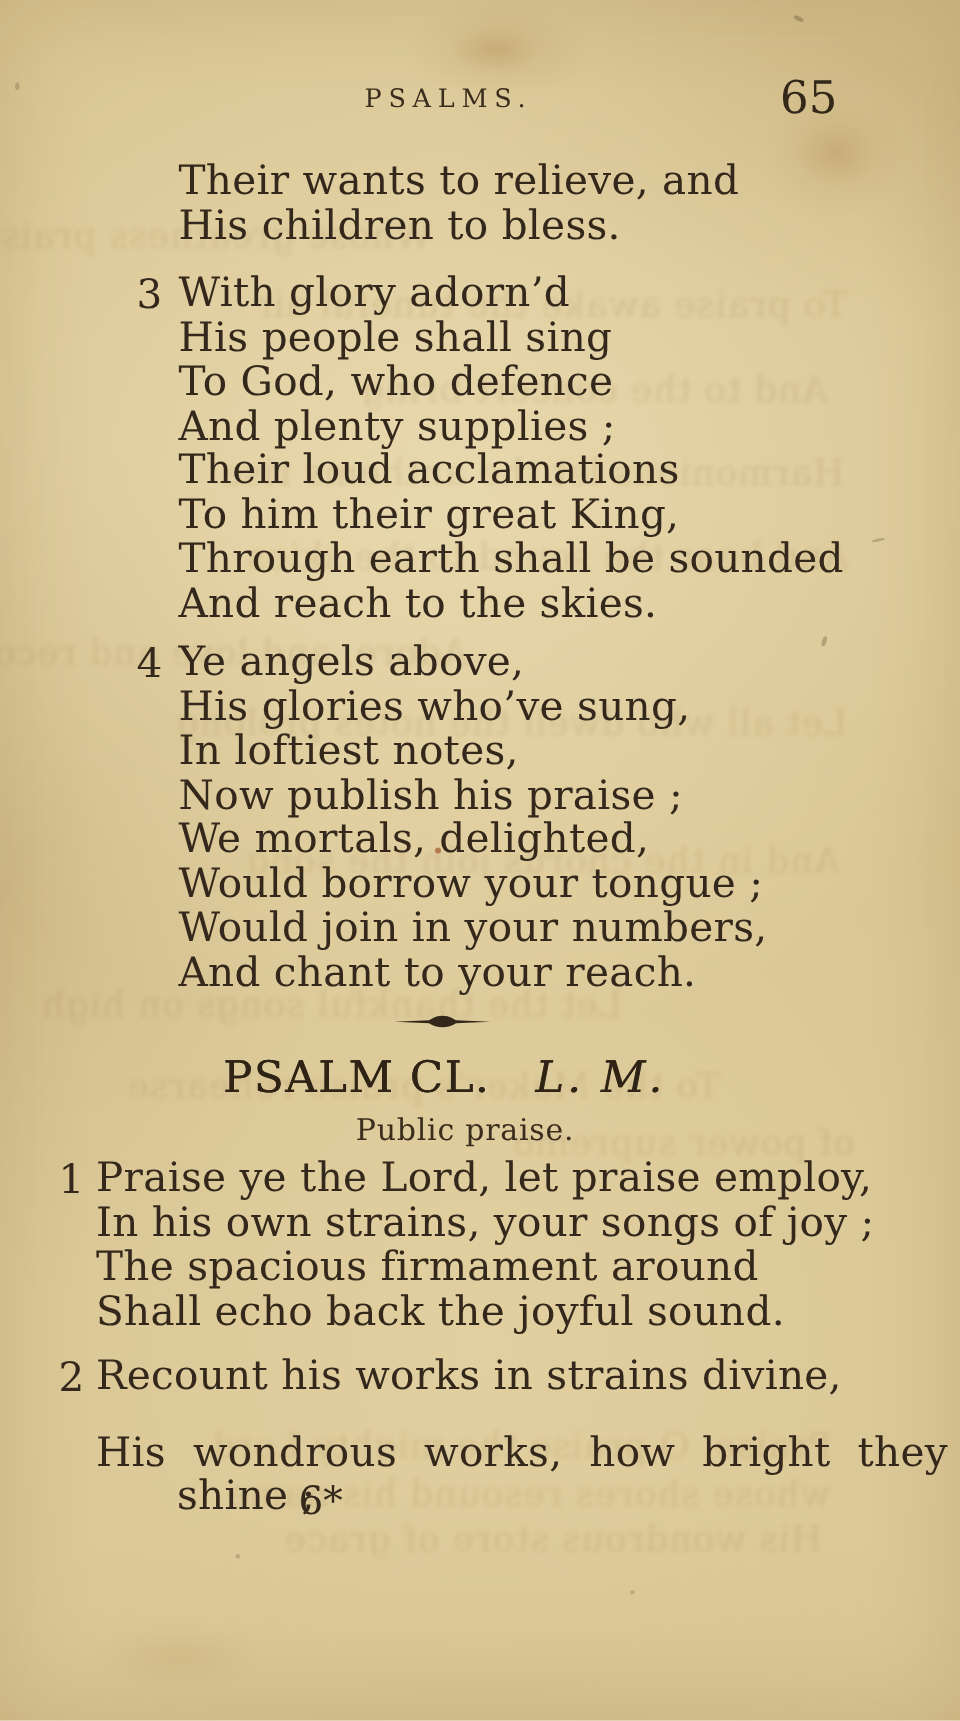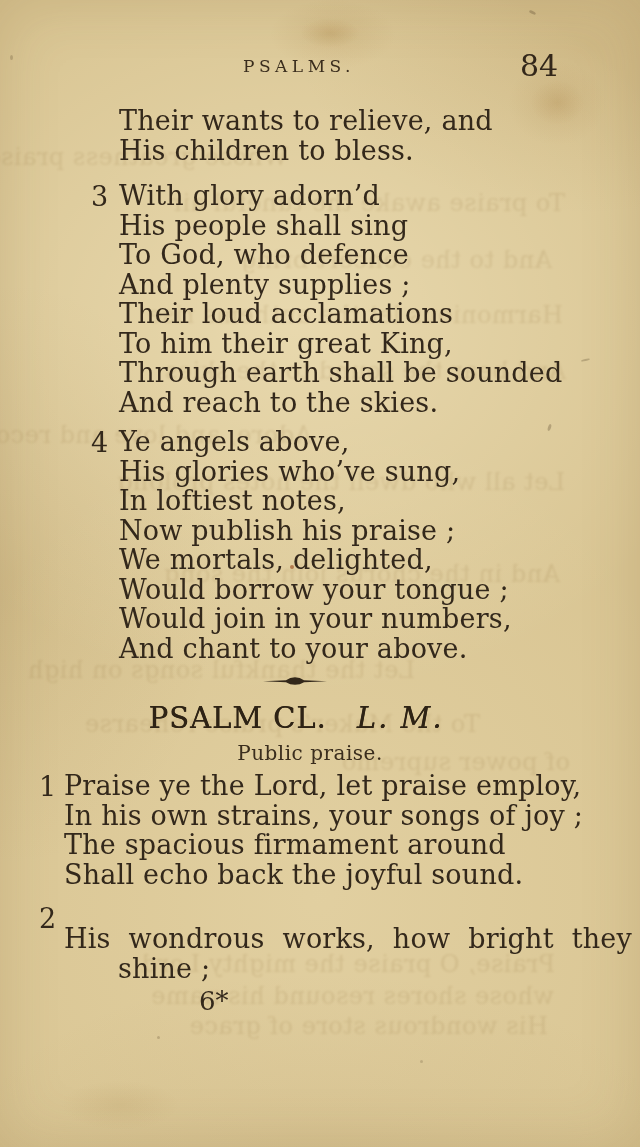--- a/index.html
+++ b/index.html
@@ -75,21 +75,21 @@
   <div class="bleed abs" style="top:468px;left:330px;width:235px;">Let all who dwell the notes prolong</div>
   <div class="bleed abs" style="top:560px;left:330px;width:230px;">And in the chorus join the song</div>
   <div class="bleed abs" style="top:656px;left:85px;width:330px;">Let the thankful songs on high</div>
   <div class="bleed abs" style="top:710px;left:150px;width:330px;">To the Maker’s praise rehearse</div>
   <div class="bleed abs" style="top:748px;left:360px;width:210px;">of power supremo</div>
   <div class="bleed abs" style="top:950px;left:285px;width:270px;">Praise, O praise the mighty Lord</div>
   <div class="bleed abs" style="top:982px;left:292px;width:262px;">whose shores resound his name</div>
   <div class="bleed abs" style="top:1012px;left:298px;width:250px;">His wondrous store of grace</div>
 
   <div class="running-title abs">PSALMS.</div>
-  <div class="page-number abs">84</div>
+  <div class="page-number abs">65</div>
 
   <div class="stanza sec-a" style="top:106px;">
     <span class="line">Their wants to relieve, and</span>
     <span class="line">His children to bless.</span>
   </div>
 
   <div class="stanza sec-a" style="top:181px;">
     <span class="vnum">3</span>
     <span class="line">With glory adorn’d</span>
     <span class="line">His people shall sing</span>
@@ -103,21 +103,21 @@
 
   <div class="stanza sec-a" style="top:427px;">
     <span class="vnum">4</span>
     <span class="line">Ye angels above,</span>
     <span class="line">His glories who’ve sung,</span>
     <span class="line">In loftiest notes,</span>
     <span class="line">Now publish his praise ;</span>
     <span class="line">We mortals, delighted,</span>
     <span class="line">Would borrow your tongue ;</span>
     <span class="line">Would join in your numbers,</span>
-    <span class="line">And chant to your above.</span>
+    <span class="line">And chant to your reach.</span>
   </div>
 
   <div class="divider abs">
     <svg width="64" height="12" viewBox="0 0 64 12">
       <path d="M0 6.2 L23 5.2 Q27 2.2 32 2.2 Q37 2.2 41 5.2 L64 6.2 L41 7.2 Q37 9.8 32 9.8 Q27 9.8 23 7.2 Z" fill="#32271a"></path>
     </svg>
   </div>
 
   <div class="psalm-heading abs">
     <span>PSALM CL.</span><span class="meter">L. M.</span>
@@ -127,20 +127,21 @@
   <div class="stanza sec-b" style="top:771px;">
     <span class="vnum">1</span>
     <span class="line">Praise ye the Lord, let praise employ,</span>
     <span class="line">In his own strains, your songs of joy ;</span>
     <span class="line">The spacious firmament around</span>
     <span class="line">Shall echo back the joyful sound.</span>
   </div>
 
   <div class="stanza sec-b" style="top:903px;">
     <span class="vnum">2</span>
+    <span class="line">Recount his works in strains divine,</span>
     <span class="line justify-wide">His wondrous works, how bright they</span>
     <span class="line indent">shine ;</span>
   </div>
 
   <div class="signature abs">6*</div>
 
   <div class="speck" style="top:11px;left:529px;width:7px;height:3px;transform:rotate(25deg);opacity:.5;"></div>
   <div class="speck" style="top:55px;left:10px;width:3px;height:5px;opacity:.4;"></div>
   <div class="speck" style="top:359px;left:581px;width:9px;height:2px;transform:rotate(-12deg);opacity:.45;"></div>
   <div class="speck" style="top:424px;left:548px;width:3px;height:7px;transform:rotate(18deg);opacity:.5;"></div>

